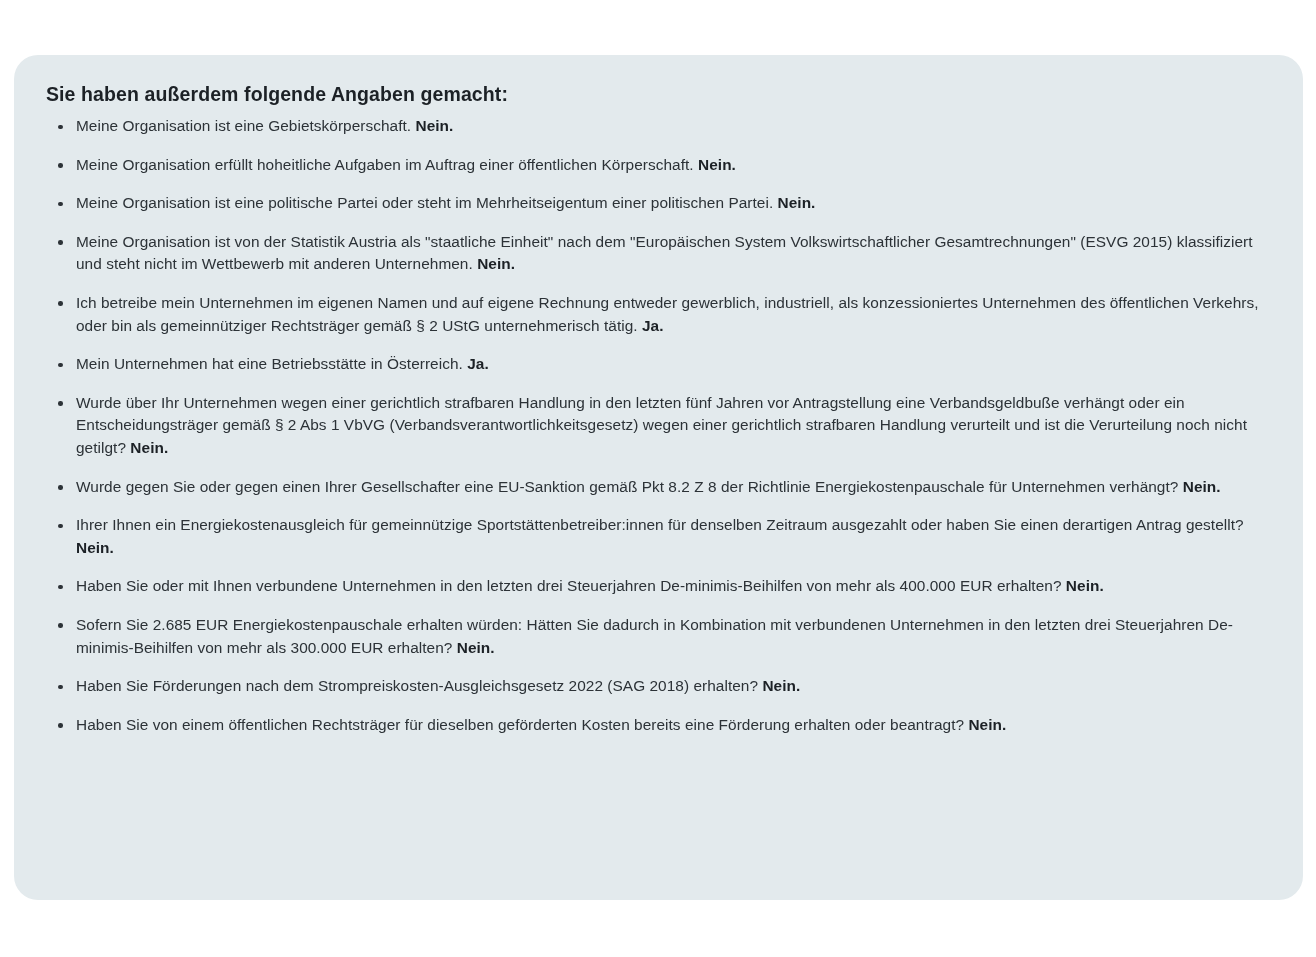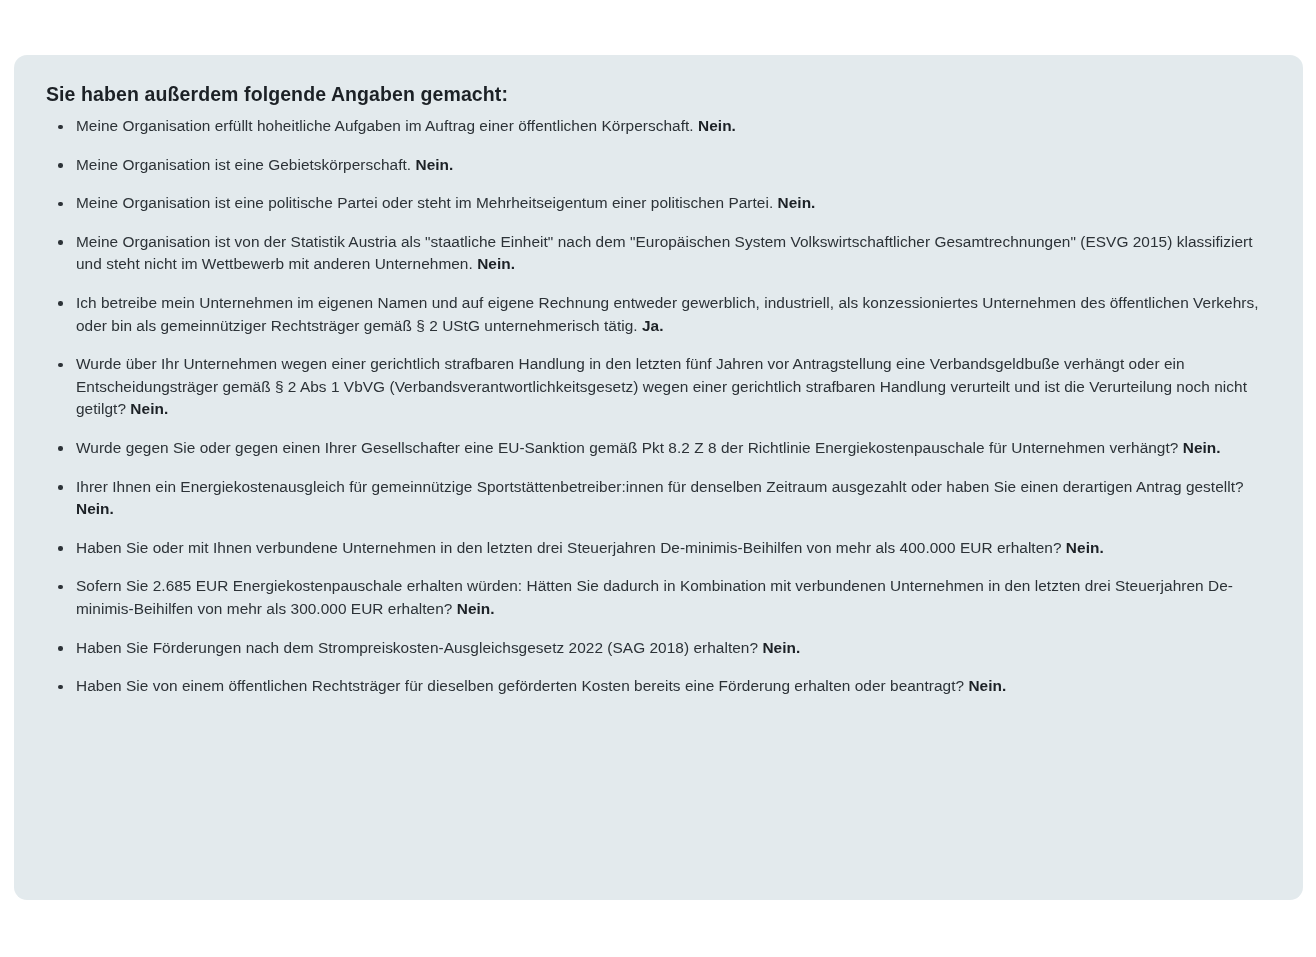--- a/index.html
+++ b/index.html
@@ -22,21 +22,21 @@
     height: 957px;
     box-sizing: border-box;
     padding: 55px 13px 0 14px;
   }
 
   .summary-panel {
     box-sizing: border-box;
     width: 1289px;
     min-height: 845px;
     background: #e3eaed;
-    border-radius: 13px;
+    border-radius: 24px;
     padding: 26px 30px 30px 18px;
   }
 
   .panel-heading {
     margin: 0 0 8px 14px;
     font-size: 19.5px;
     font-weight: bold;
     line-height: 26px;
     letter-spacing: 0.1px;
     color: #1c2126;
@@ -82,25 +82,26 @@
     color: #1c2126;
   }
 </style>
 </head>
 <body>
 
 <div class="page">
   <section class="summary-panel">
     <h2 class="panel-heading">Sie haben außerdem folgende Angaben gemacht:</h2>
     <ul class="statements-list">
+        <li class="statement-item"><span class="statement-question">Meine Organisation ist eine Gebietskörperschaft.</span> <span class="statement-answer">Nein.</span></li>
         <li class="statement-item"><span class="statement-question">Meine Organisation erfüllt hoheitliche Aufgaben im Auftrag einer öffentlichen Körperschaft.</span> <span class="statement-answer">Nein.</span></li>
-        <li class="statement-item"><span class="statement-question">Meine Organisation ist eine Gebietskörperschaft.</span> <span class="statement-answer">Nein.</span></li>
         <li class="statement-item"><span class="statement-question">Meine Organisation ist eine politische Partei oder steht im Mehrheitseigentum einer politischen Partei.</span> <span class="statement-answer">Nein.</span></li>
         <li class="statement-item"><span class="statement-question">Meine Organisation ist von der Statistik Austria als "staatliche Einheit" nach dem "Europäischen System Volkswirtschaftlicher Gesamtrechnungen" (ESVG 2015) klassifiziert und steht nicht im Wettbewerb mit anderen Unternehmen.</span> <span class="statement-answer">Nein.</span></li>
         <li class="statement-item"><span class="statement-question">Ich betreibe mein Unternehmen im eigenen Namen und auf eigene Rechnung entweder gewerblich, industriell, als konzessioniertes Unternehmen des öffentlichen Verkehrs, oder bin als gemeinnütziger Rechtsträger gemäß § 2 UStG unternehmerisch tätig.</span> <span class="statement-answer">Ja.</span></li>
+        <li class="statement-item"><span class="statement-question">Mein Unternehmen hat eine Betriebsstätte in Österreich.</span> <span class="statement-answer">Ja.</span></li>
         <li class="statement-item"><span class="statement-question">Wurde über Ihr Unternehmen wegen einer gerichtlich strafbaren Handlung in den letzten fünf Jahren vor Antragstellung eine Verbandsgeldbuße verhängt oder ein Entscheidungsträger gemäß § 2 Abs 1 VbVG (Verbandsverantwortlichkeitsgesetz) wegen einer gerichtlich strafbaren Handlung verurteilt und ist die Verurteilung noch nicht getilgt?</span> <span class="statement-answer">Nein.</span></li>
         <li class="statement-item"><span class="statement-question">Wurde gegen Sie oder gegen einen Ihrer Gesellschafter eine EU-Sanktion gemäß Pkt 8.2 Z 8 der Richtlinie Energiekostenpauschale für Unternehmen verhängt?</span> <span class="statement-answer">Nein.</span></li>
         <li class="statement-item"><span class="statement-question">Ihrer Ihnen ein Energiekostenausgleich für gemeinnützige Sportstättenbetreiber:innen für denselben Zeitraum ausgezahlt oder haben Sie einen derartigen Antrag gestellt?</span> <span class="statement-answer">Nein.</span></li>
         <li class="statement-item"><span class="statement-question">Haben Sie oder mit Ihnen verbundene Unternehmen in den letzten drei Steuerjahren De-minimis-Beihilfen von mehr als 400.000 EUR erhalten?</span> <span class="statement-answer">Nein.</span></li>
         <li class="statement-item"><span class="statement-question">Sofern Sie 2.685 EUR Energiekostenpauschale erhalten würden: Hätten Sie dadurch in Kombination mit verbundenen Unternehmen in den letzten drei Steuerjahren De-minimis-Beihilfen von mehr als 300.000 EUR erhalten?</span> <span class="statement-answer">Nein.</span></li>
         <li class="statement-item"><span class="statement-question">Haben Sie Förderungen nach dem Strompreiskosten-Ausgleichsgesetz 2022 (SAG 2018) erhalten?</span> <span class="statement-answer">Nein.</span></li>
         <li class="statement-item"><span class="statement-question">Haben Sie von einem öffentlichen Rechtsträger für dieselben geförderten Kosten bereits eine Förderung erhalten oder beantragt?</span> <span class="statement-answer">Nein.</span></li>
       </ul>
   </section>
 </div>

